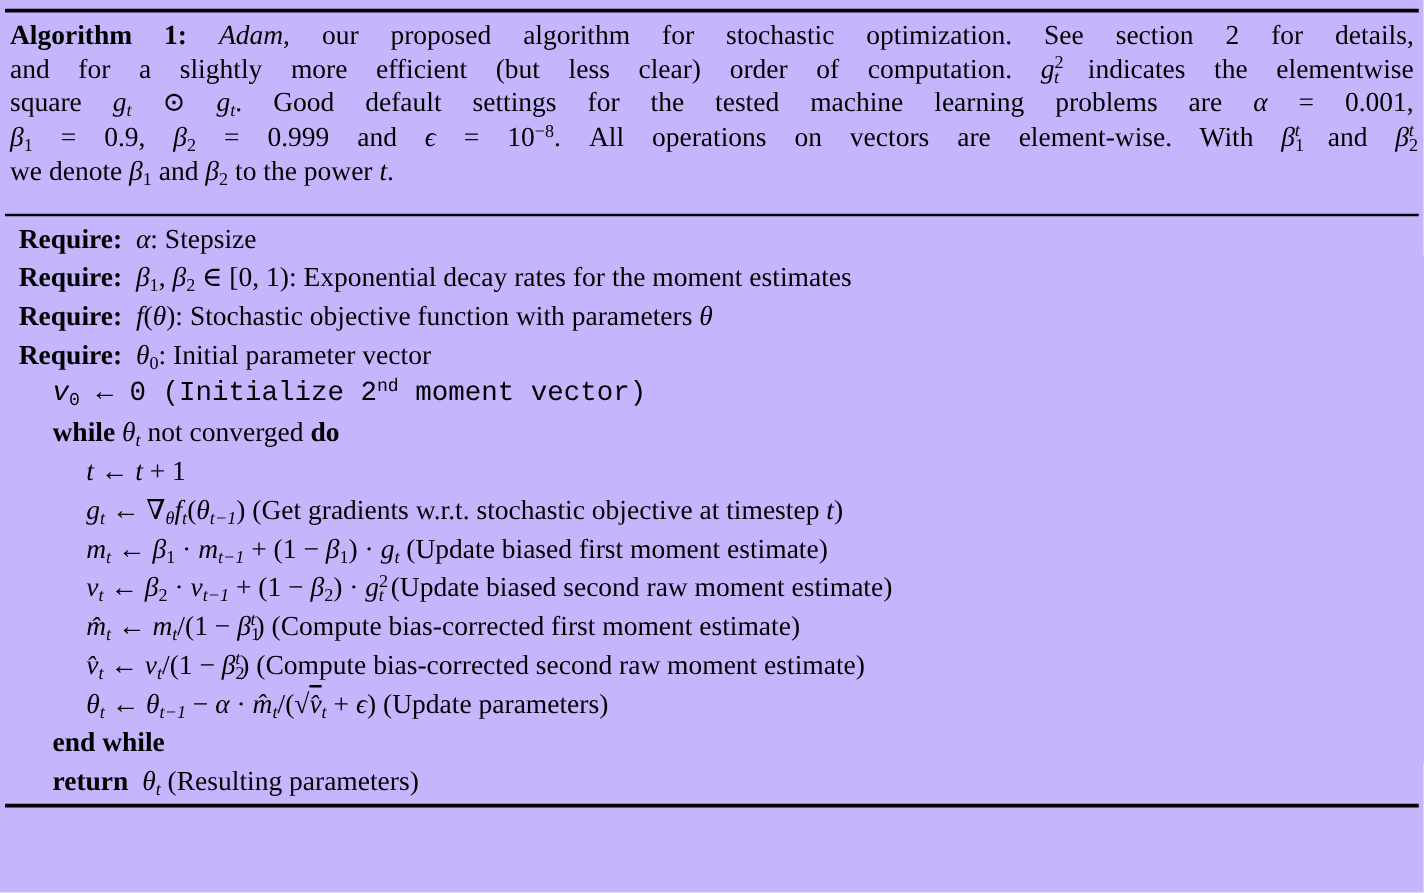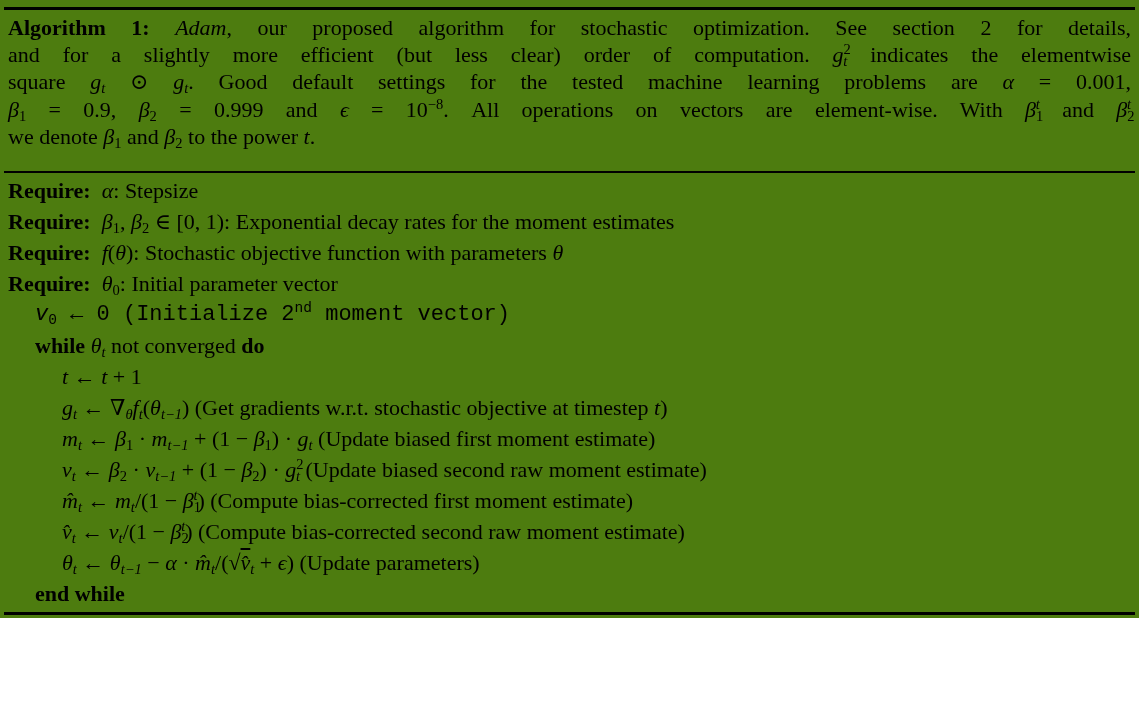--- a/index.html
+++ b/index.html
@@ -5,40 +5,40 @@
   html, body {
     margin: 0; padding: 0;
     background: #ffffff;
     color: #000000;
     font-family: "Liberation Serif", "DejaVu Serif", serif;
     font-size: 22px;
   }
   .box {
     position: relative;
     width: 1139px;
-    height: 618px;
+    height: 714px;
     overflow: hidden;
-    background: #4d7c0f;
+    background: #c4b5fd;
   }
   .rule {
     background: #000000;
     margin: 0 4px;
   }
   .rule.thick { height: 3px; }
   .rule.mid   { height: 2px; margin-top: 21px; }
   .rule.bot   { height: 3px; margin-top: 3px; }
   .rule.top   { margin-top: 7px; }
   .caption { margin: 4px 8px 0 8px; }
   .cline {
     line-height: 27.2px;
     text-align: justify;
     text-align-last: justify;
   }
   .cline.last { text-align-last: left; }
-  .algo { margin: 2px 8px 0 8px; }
+  .algo { margin: 2px 8px 0 15px; }
   .aline {
     line-height: 31px;
     white-space: nowrap;
   }
   .bold { font-weight: bold; }
   .it { font-style: italic; }
   sub, sup {
     font-size: 66%;
     line-height: 0;
   }
@@ -68,15 +68,16 @@
       <div class="aline" style="padding-left: 27px; font-family: Liberation Mono, monospace;"><span class="it">v</span><sub>0</sub><span> ← 0 (Initialize 2</span><sup>nd</sup><span> moment vector)</span></div>
       <div class="aline" style="padding-left: 27px;"><span class="bold">while</span><span> </span><span class="it">θ</span><sub class="it">t</sub><span> not converged </span><span class="bold">do</span></div>
       <div class="aline" style="padding-left: 54px;"><span class="it">t</span><span> ← </span><span class="it">t</span><span> + 1</span></div>
       <div class="aline" style="padding-left: 54px;"><span class="it">g</span><sub class="it">t</sub><span> ← ∇</span><sub class="it">θ</sub><span class="it">f</span><sub class="it">t</sub><span>(</span><span class="it">θ</span><sub class="it">t−1</sub><span>) (Get gradients w.r.t. stochastic objective at timestep </span><span class="it">t</span><span>)</span></div>
       <div class="aline" style="padding-left: 54px;"><span class="it">m</span><sub class="it">t</sub><span> ← </span><span class="it">β</span><sub>1</sub><span> · </span><span class="it">m</span><sub class="it">t−1</sub><span> + (1 − </span><span class="it">β</span><sub>1</sub><span>) · </span><span class="it">g</span><sub class="it">t</sub><span> (Update biased first moment estimate)</span></div>
       <div class="aline" style="padding-left: 54px;"><span class="it">v</span><sub class="it">t</sub><span> ← </span><span class="it">β</span><sub>2</sub><span> · </span><span class="it">v</span><sub class="it">t−1</sub><span> + (1 − </span><span class="it">β</span><sub>2</sub><span>) · </span><span class="it">g</span><sup>2</sup><sub class="it stack">t</sub><span> (Update biased second raw moment estimate)</span></div>
       <div class="aline" style="padding-left: 54px;"><span class="it">m̂</span><sub class="it">t</sub><span> ← </span><span class="it">m</span><sub class="it">t</sub><span>/(1 − </span><span class="it">β</span><sub>1</sub><sup class="it stack">t</sup><span>) (Compute bias-corrected first moment estimate)</span></div>
       <div class="aline" style="padding-left: 54px;"><span class="it">v̂</span><sub class="it">t</sub><span> ← </span><span class="it">v</span><sub class="it">t</sub><span>/(1 − </span><span class="it">β</span><sub>2</sub><sup class="it stack">t</sup><span>) (Compute bias-corrected second raw moment estimate)</span></div>
       <div class="aline" style="padding-left: 54px;"><span class="it">θ</span><sub class="it">t</sub><span> ← </span><span class="it">θ</span><sub class="it">t−1</sub><span> − </span><span class="it">α</span><span> · </span><span class="it">m̂</span><sub class="it">t</sub><span>/(√</span><span class="it ol">v̂</span><sub class="it">t</sub><span> + </span><span class="it">ϵ</span><span>) (Update parameters)</span></div>
       <div class="aline" style="padding-left: 27px;"><span class="bold">end while</span></div>
+      <div class="aline" style="padding-left: 27px;"><span class="bold">return</span><span>&nbsp; </span><span class="it">θ</span><sub class="it">t</sub><span> (Resulting parameters)</span></div>
     </div>
   <div class="rule bot"></div>
 </div>
 
 </body></html>

